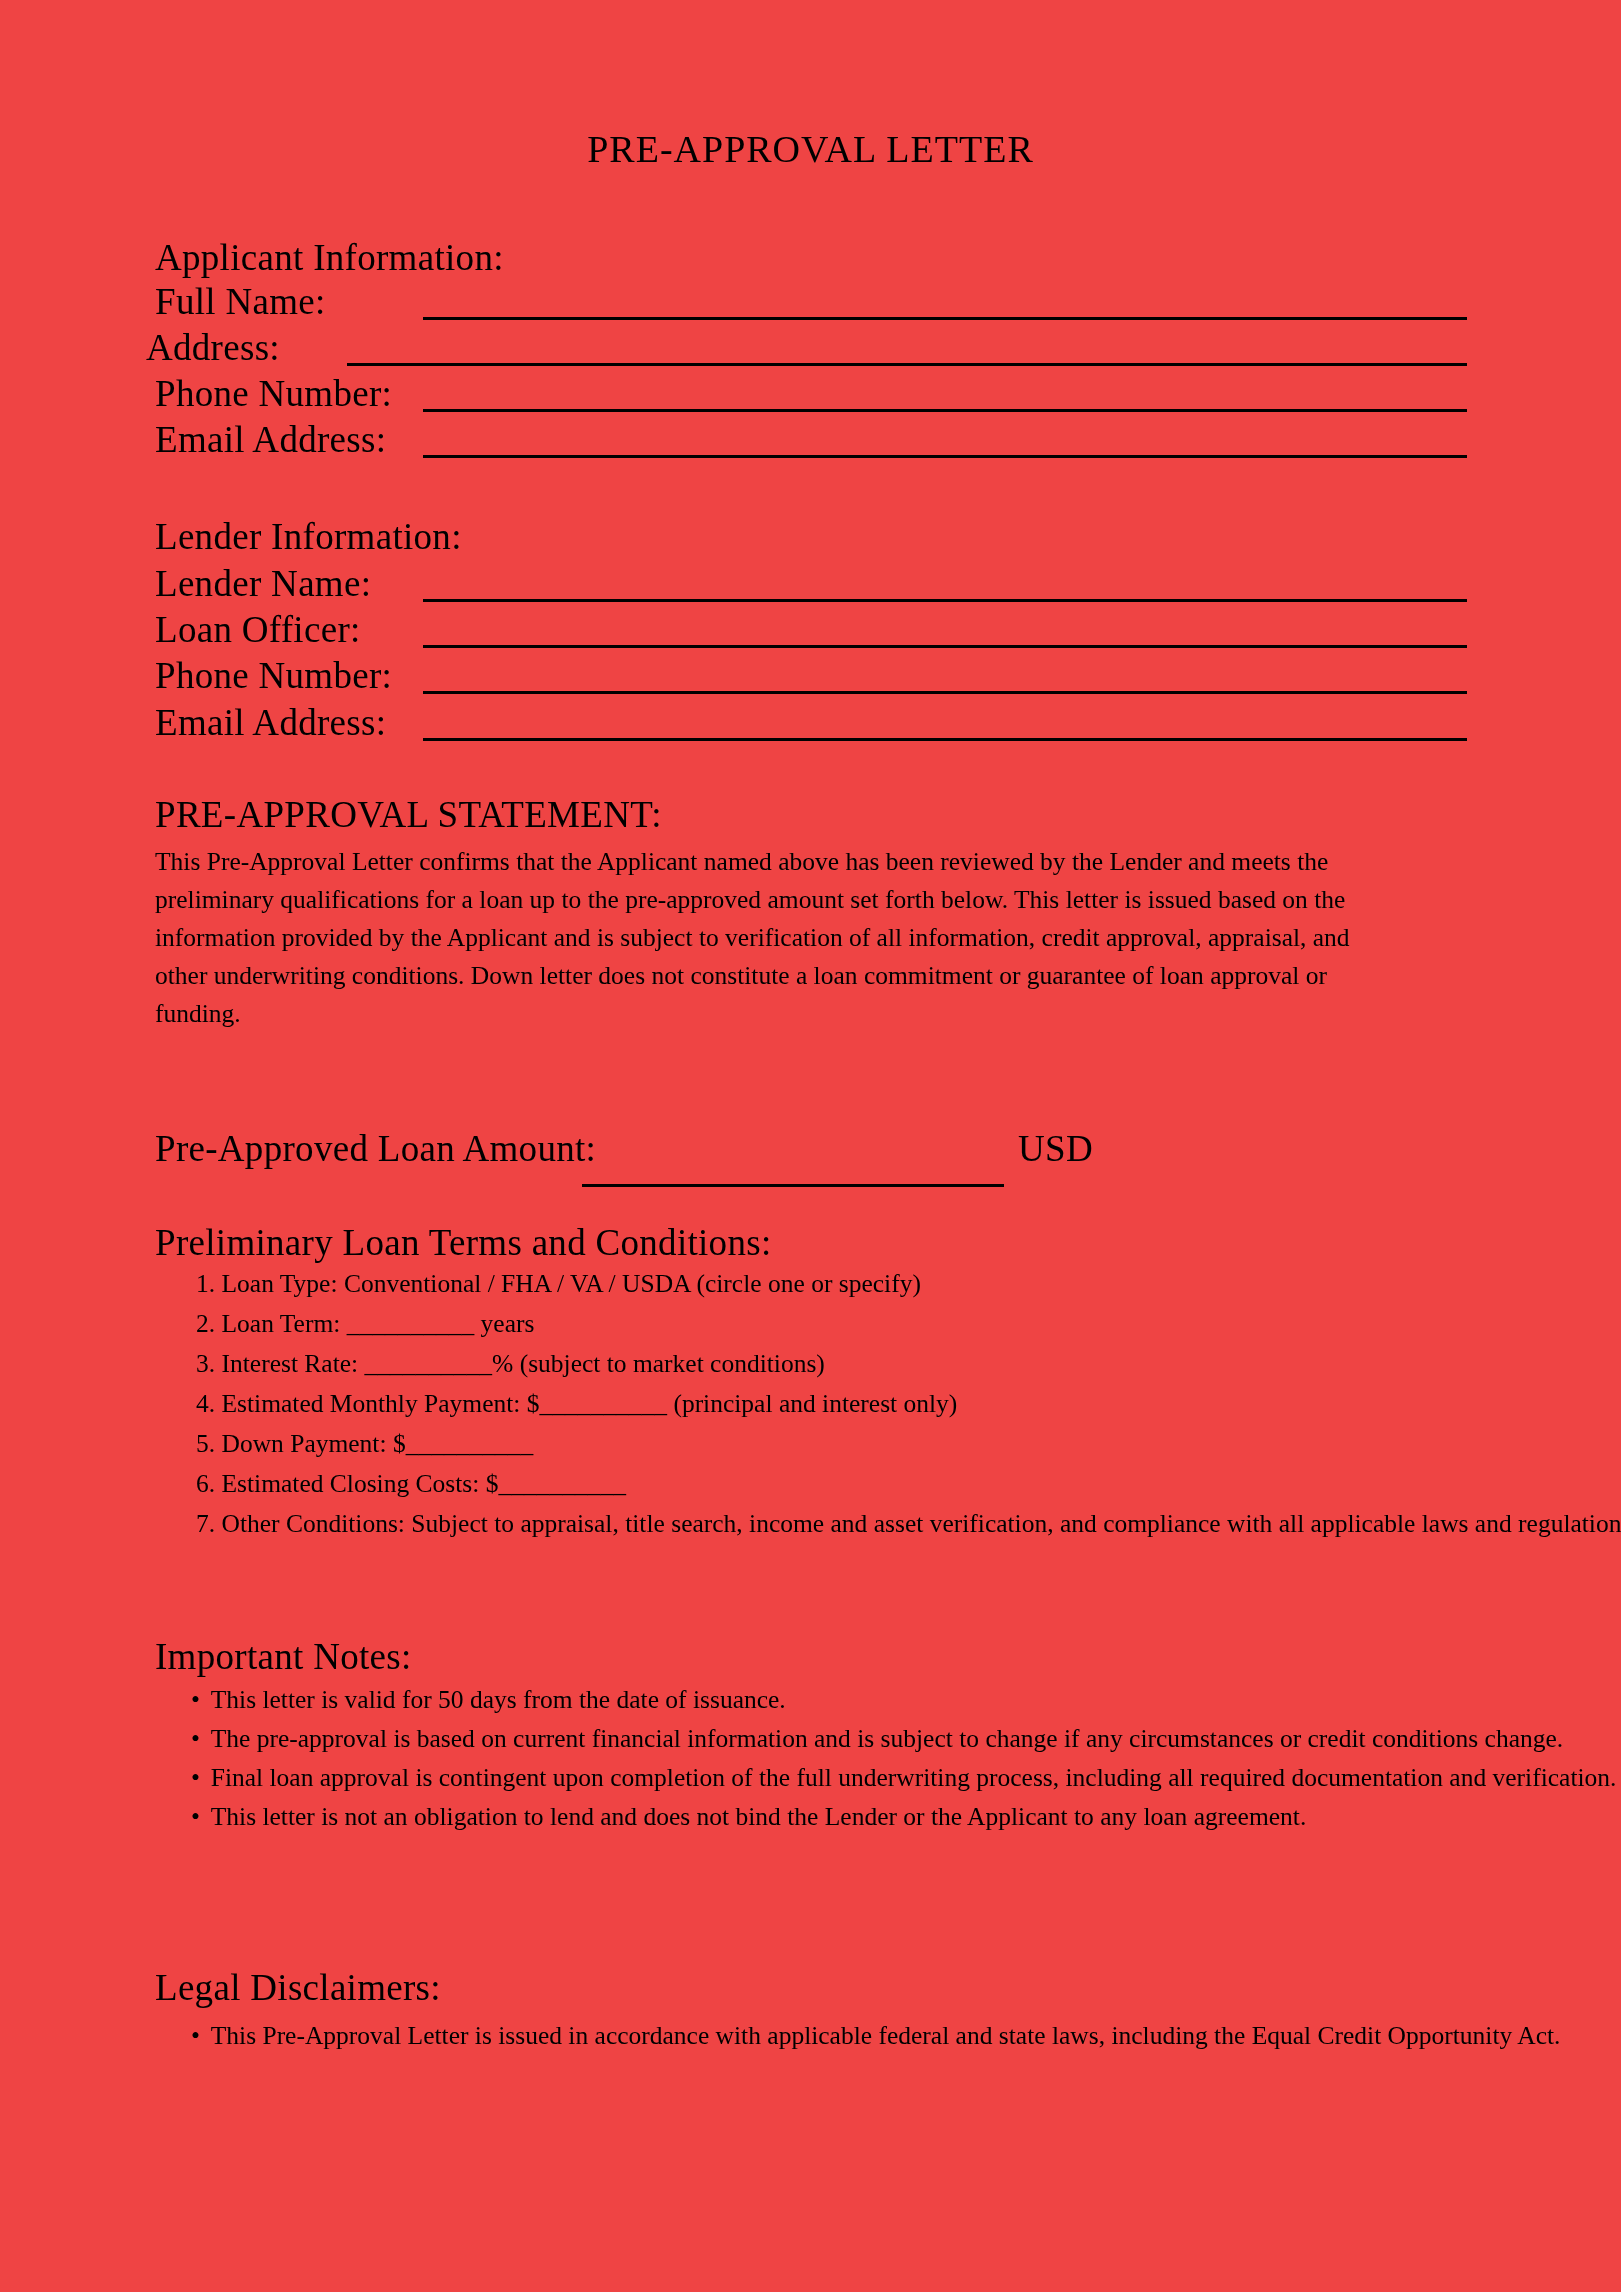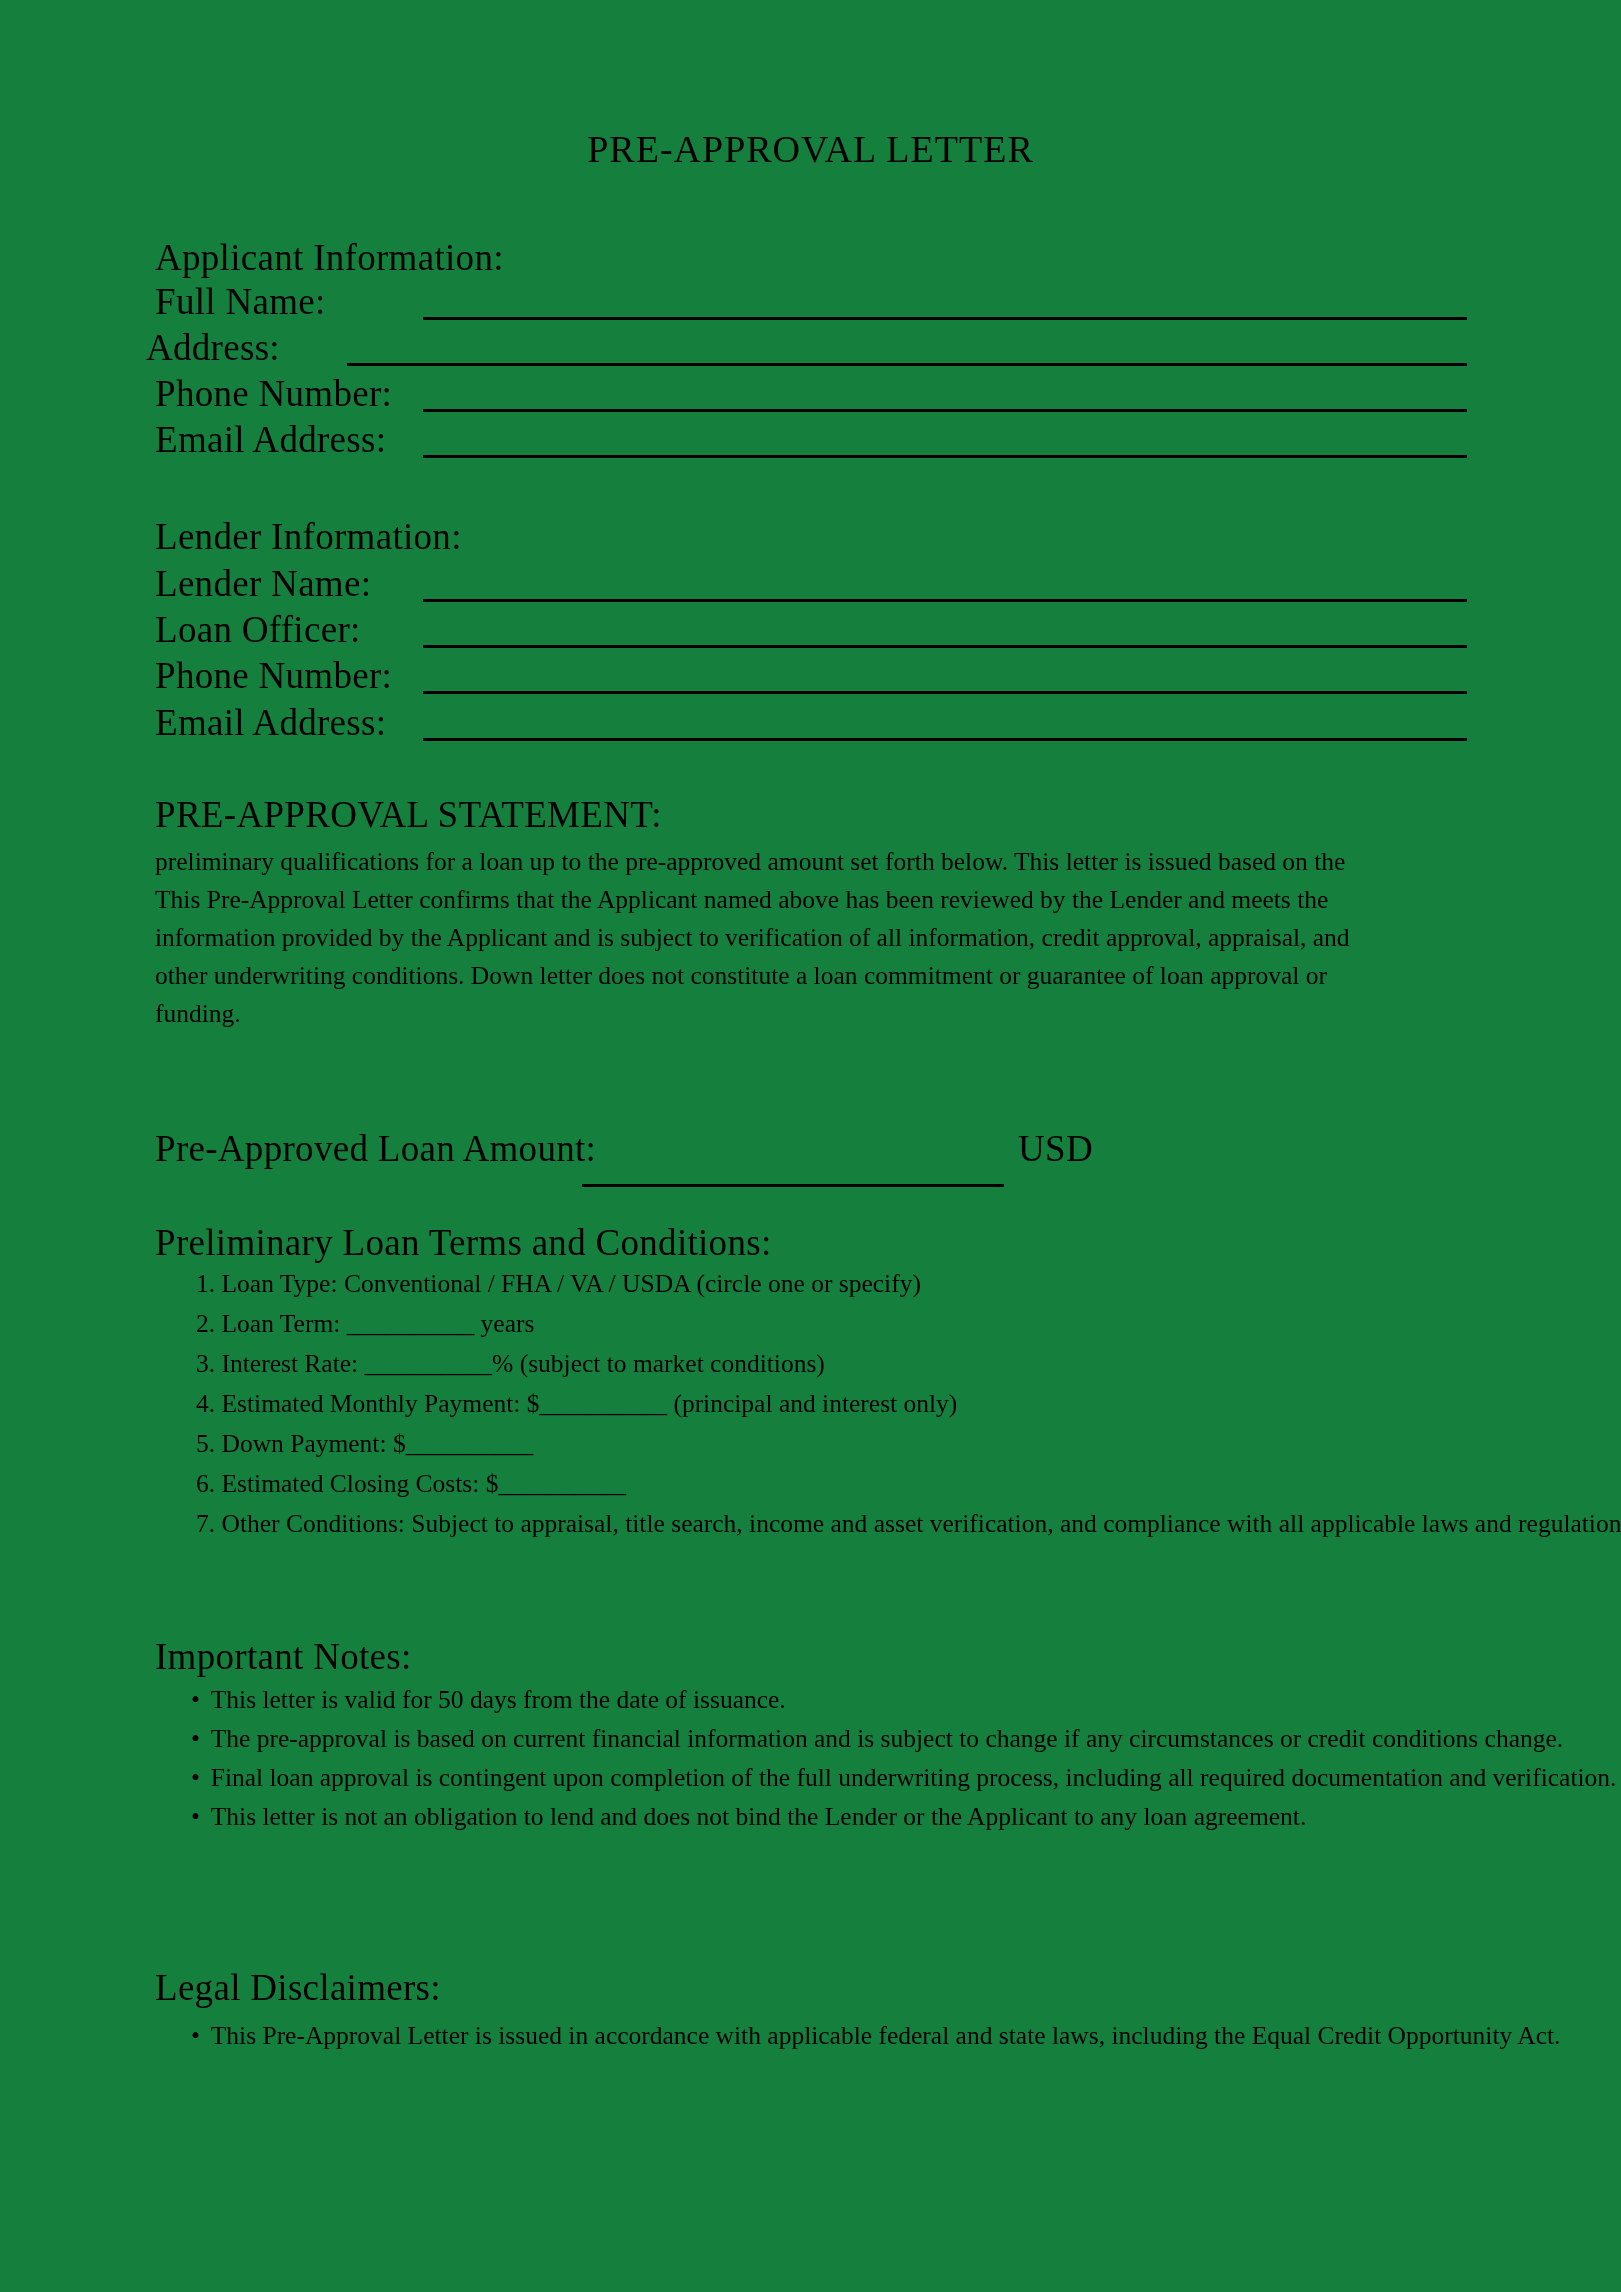--- a/index.html
+++ b/index.html
@@ -1,19 +1,19 @@
 <!DOCTYPE html>
 <html><head>
 <meta charset="utf-8">
 <style>
   html,body{margin:0;padding:0;background:#ffffff;}
   .page{
     position:relative;
     width:1621px;height:2293px;
-    background:#15803d;
+    background:#ef4444;
     overflow:hidden;
     font-family:"Liberation Serif","DejaVu Serif",serif;
     color:#000000;
   }
   .abs{position:absolute;white-space:nowrap;line-height:1;}
   .t{font-size:38px;letter-spacing:1px;}
   .h{font-size:37px;letter-spacing:0.3px;}
   .b{font-size:25.5px;}
   .title{left:0;top:130px;width:1621px;text-align:center;}
   .line{position:absolute;height:2.9px;background:#000000;}
@@ -51,22 +51,22 @@
 
   <div class="abs h" style="left:155px;top:657px">Phone Number:</div>
   <div class="line" style="left:423px;top:691px;width:1044px"></div>
 
   <div class="abs h" style="left:155px;top:704px">Email Address:</div>
   <div class="line" style="left:423px;top:738px;width:1044px"></div>
 
   <div class="abs h" style="left:155px;top:796px">PRE-APPROVAL STATEMENT:</div>
 
   <div class="abs b para" style="left:155px;top:843px;line-height:38px">
+    <div>This Pre-Approval Letter confirms that the Applicant named above has been reviewed by the Lender and meets the</div>
     <div>preliminary qualifications for a loan up to the pre-approved amount set forth below. This letter is issued based on the</div>
-    <div>This Pre-Approval Letter confirms that the Applicant named above has been reviewed by the Lender and meets the</div>
     <div>information provided by the Applicant and is subject to verification of all information, credit approval, appraisal, and</div>
     <div>other underwriting conditions. Down letter does not constitute a loan commitment or guarantee of loan approval or</div>
     <div>funding.</div>
   </div>
 
   <div class="abs h" style="left:155px;top:1130px">Pre-Approved Loan Amount:</div>
   <div class="line" style="left:582px;top:1184px;width:422px"></div>
   <div class="abs h" style="left:1018px;top:1130px">USD</div>
 
   <div class="abs h" style="left:155px;top:1224px">Preliminary Loan Terms and Conditions:</div>

